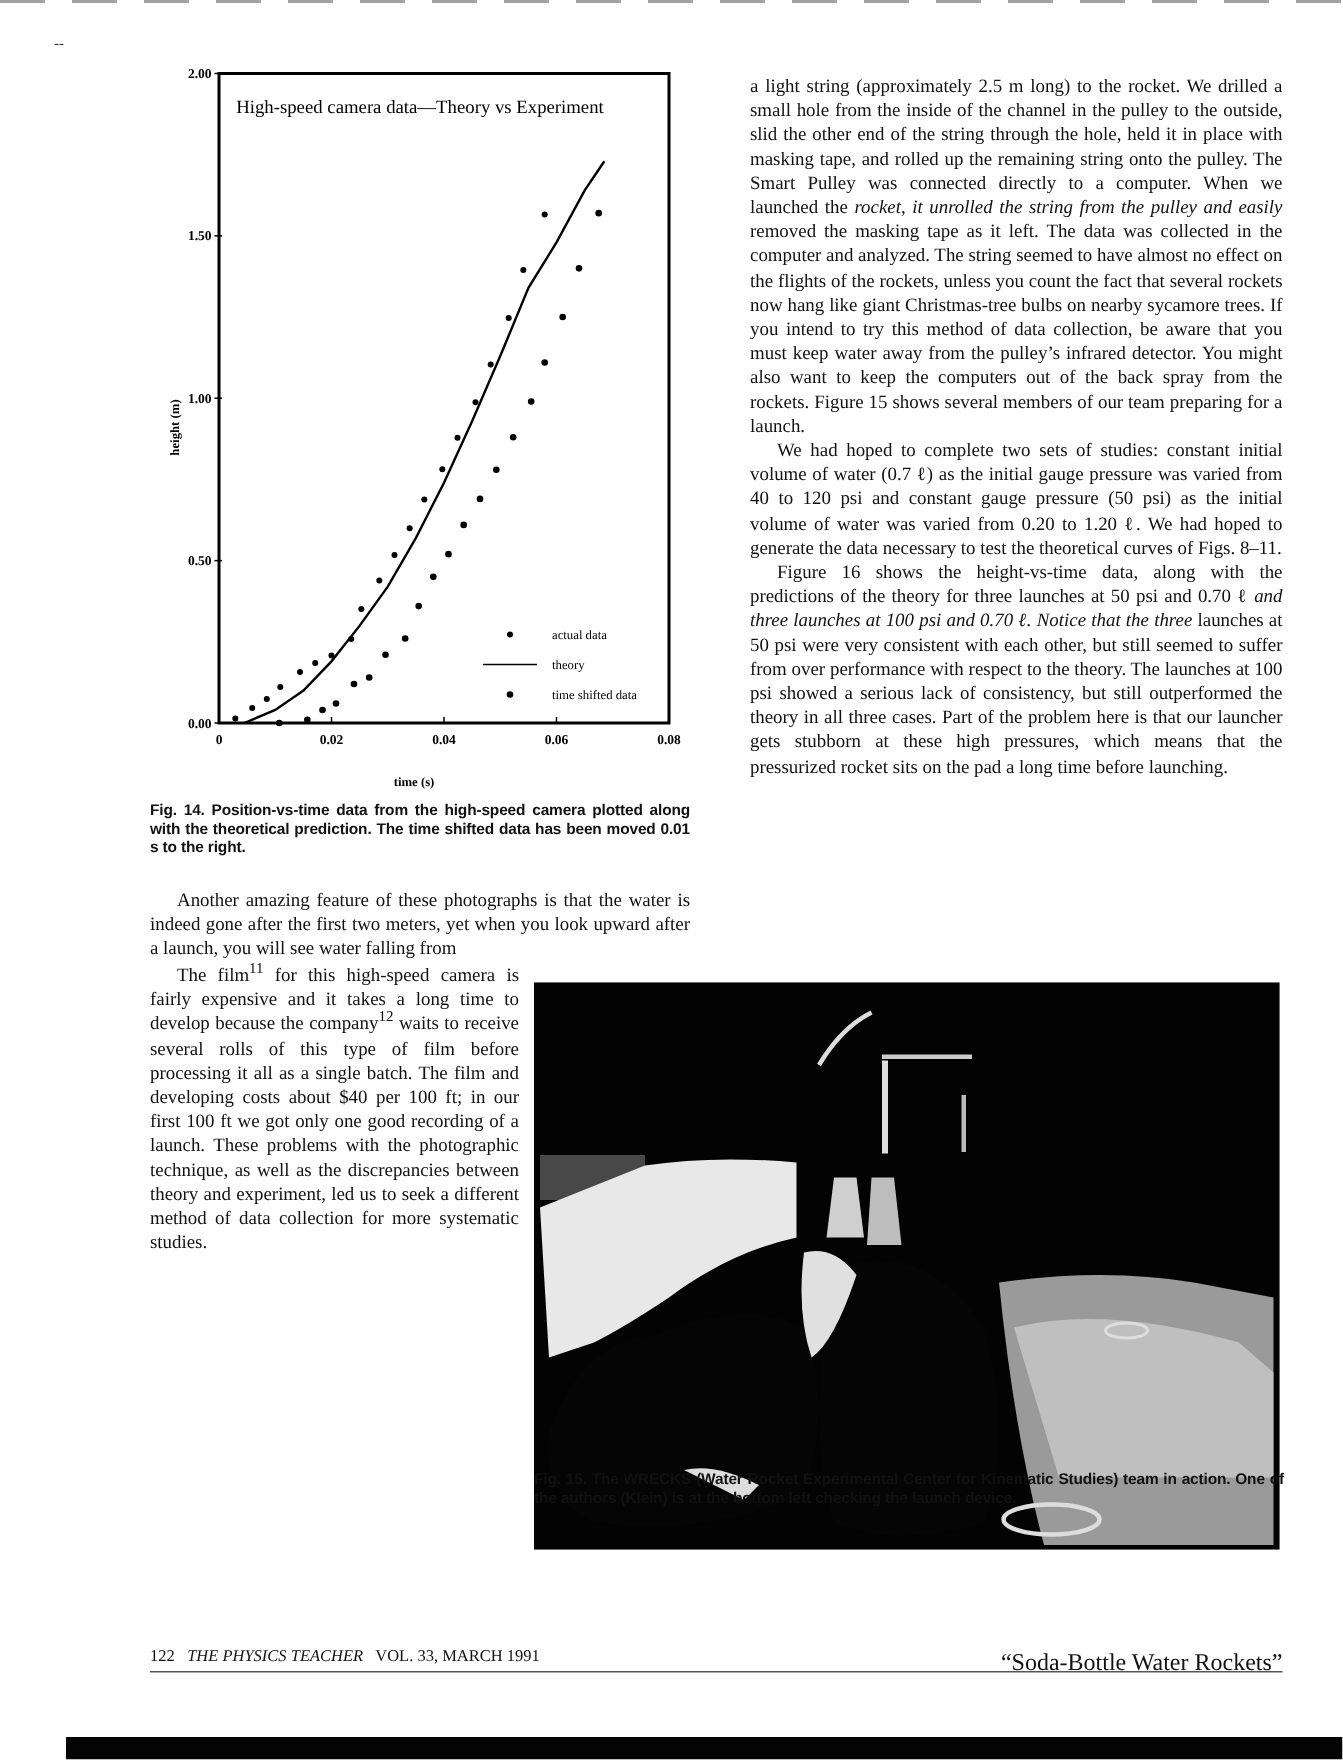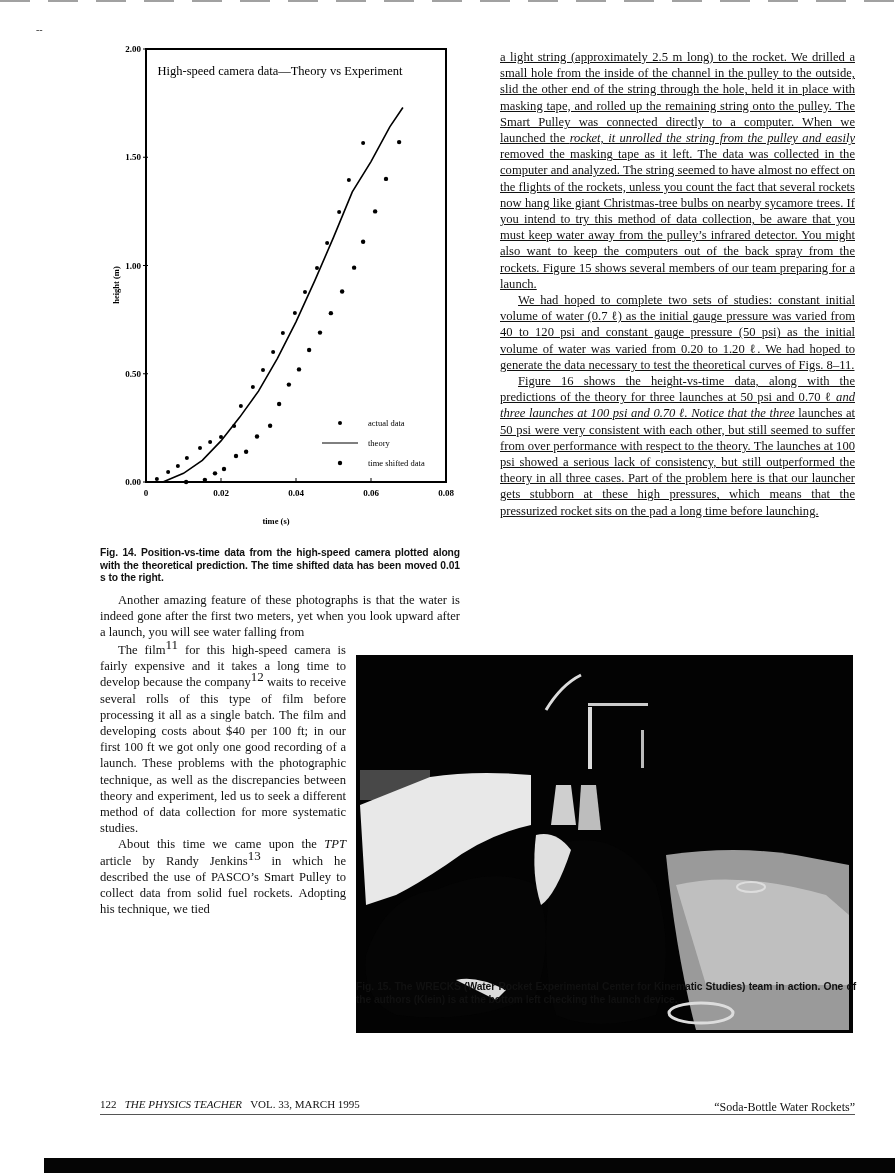--- a/index.html
+++ b/index.html
@@ -17,40 +17,40 @@
   #chart-wrap svg { width: 370px; height: 490px; display: block; }
   .tick-label { font-family: "Liberation Serif", serif; font-size: 9px; font-weight: bold; fill: #000; }
   .axis-title { font-family: "Liberation Serif", serif; font-size: 8.5px; font-weight: bold; fill: #000; }
   .chart-title { font-family: "Liberation Serif", serif; font-size: 12.5px; fill: #000; }
   .legend-text { font-family: "Liberation Serif", serif; font-size: 8.5px; fill: #000; }
 
   .fig-caption {
     font-family: "Liberation Sans", "DejaVu Sans", sans-serif; font-weight: bold;
     font-size: 10.3px; line-height: 12.5px; text-align: justify; letter-spacing: -0.1px;
   }
-  #fig14-caption { left: 100px; top: 535px; width: 360px; margin-top: 12px; }
+  #fig14-caption { left: 100px; top: 535px; width: 360px; }
 
   .body-text { font-size: 12.6px; line-height: 16.2px; text-align: justify; }
   .body-text p { margin: 0; }
   .indent { text-indent: 18px; }
   .no-indent { text-indent: 0; }
 
   #left-col-top { left: 100px; top: 592px; width: 360px; }
   #left-col-bottom { left: 100px; top: 642px; width: 246px; }
-  #right-col { left: 500px; top: 49px; width: 355px; text-decoration: underline; }
+  #right-col { left: 500px; top: 49px; width: 355px; }
 
   #photo { left: 356px; top: 655px; width: 497px; height: 378px; background: #000; overflow: hidden; }
   #fig15-caption { left: 356px; top: 981px; width: 500px; }
 
   #footer { left: 100px; top: 1098px; width: 755px; height: 16px; border-bottom: 1px solid #555; }
   #footer-left { left: 0; top: 0; font-size: 11px; white-space: nowrap; }
   #footer-left .jname { font-style: italic; }
-  #footer-right { right: 0; top: 2px; font-size: 12px; }
+  #footer-right { right: 0; top: 2px; font-size: 16px; }
   #bottom-bar { left: 44px; top: 1158px; width: 851px; height: 15px; background: #050505; }
-  sup { font-size: 13px; line-height: 0; }
+  sup { font-size: 10px; line-height: 0; }
 </style>
 </head>
 <body>
 
 <div class="abs top-rule"></div>
 <div class="abs corner-mark">--</div>
 
 <div class="abs" id="chart-wrap">
   <svg id="chart" viewBox="0 0 370 490">
     <g id="axes">
@@ -138,21 +138,20 @@
 </div>
 
 <div class="abs fig-caption" id="fig14-caption">Fig. 14. Position-vs-time data from the high-speed camera plotted along with the theoretical prediction. The time shifted data has been moved 0.01 s to the right.</div>
 
 <div class="abs body-text" id="left-col-top">
   <p class="indent">Another amazing feature of these photographs is that the water is indeed gone after the first two meters, yet when you look upward after a launch, you will see water falling from</p>
 </div>
 
 <div class="abs body-text" id="left-col-bottom">
   <p class="indent"><span>The film</span><sup>11</sup><span> for this high-speed camera is fairly expensive and it takes a long time to develop because the company</span><sup>12</sup><span> waits to receive several rolls of this type of film before processing it all as a single batch. The film and developing costs about $40 per 100 ft; in our first 100 ft we got only one good recording of a launch. These problems with the photographic technique, as well as the discrepancies between theory and experiment, led us to seek a different method of data collection for more systematic studies.</span></p>
-  <p class="indent"><span>About this time we came upon the </span><i>TPT</i><span> article by Randy Jenkins</span><sup>13</sup><span> in which he described the use of PASCO’s Smart Pulley to collect data from solid fuel rockets. Adopting his technique, we tied</span></p>
 </div>
 
 <div class="abs body-text" id="right-col">
   <p class="no-indent"><span>a light string (approximately 2.5 m long) to the rocket. We drilled a small hole from the inside of the channel in the pulley to the outside, slid the other end of the string through the hole, held it in place with masking tape, and rolled up the remaining string onto the pulley. The Smart Pulley was connected directly to a computer. When we launched the </span><i>rocket, it unrolled the string from the pulley and easily</i><span> removed the masking tape as it left. The data was collected in the computer and analyzed. The string seemed to have almost no effect on the flights of the rockets, unless you count the fact that several rockets now hang like giant Christmas-tree bulbs on nearby sycamore trees. If you intend to try this method of data collection, be aware that you must keep water away from the pulley’s infrared detector. You might also want to keep the computers out of the back spray from the rockets. Figure 15 shows several members of our team preparing for a launch.</span></p>
   <p class="indent">We had hoped to complete two sets of studies: constant initial volume of water (0.7 ℓ) as the initial gauge pressure was varied from 40 to 120 psi and constant gauge pressure (50 psi) as the initial volume of water was varied from 0.20 to 1.20 ℓ. We had hoped to generate the data necessary to test the theoretical curves of Figs. 8–11.</p>
   <p class="indent"><span>Figure 16 shows the height-vs-time data, along with the predictions of the theory for three launches at 50 psi and 0.70 ℓ </span><i>and three launches at 100 psi and 0.70 ℓ. Notice that the three</i><span> launches at 50 psi were very consistent with each other, but still seemed to suffer from over performance with respect to the theory. The launches at 100 psi showed a serious lack of consistency, but still outperformed the theory in all three cases. Part of the problem here is that our launcher gets stubborn at these high pressures, which means that the pressurized rocket sits on the pad a long time before launching.</span></p>
 </div>
 
 <div class="abs" id="photo" title="Team members crouching around a water rocket launcher outdoors">
   <svg viewBox="0 0 497 378" width="497" height="378">
@@ -185,17 +184,17 @@
     <ellipse cx="395" cy="232" rx="14" ry="5" fill="none" stroke="#ddd" stroke-width="2"></ellipse>
   </svg>
 </div>
 
 <div class="abs fig-caption" id="fig15-caption">Fig. 15. The WRECKS (Water Rocket Experimental Center for Kinematic Studies) team in action. One of the authors (Klein) is at the bottom left checking the launch device.</div>
 
 <div class="abs" id="footer">
   <div class="abs" id="footer-left">
     <span>122</span>&nbsp;&nbsp;
     <span class="jname">THE PHYSICS TEACHER</span>&nbsp;&nbsp;
-    <span>VOL. 33, MARCH 1995</span>
+    <span>VOL. 33, MARCH 1991</span>
   </div>
   <div class="abs" id="footer-right">“Soda-Bottle Water Rockets”</div>
 </div>
 <div class="abs" id="bottom-bar"></div>
 
 </body></html>

